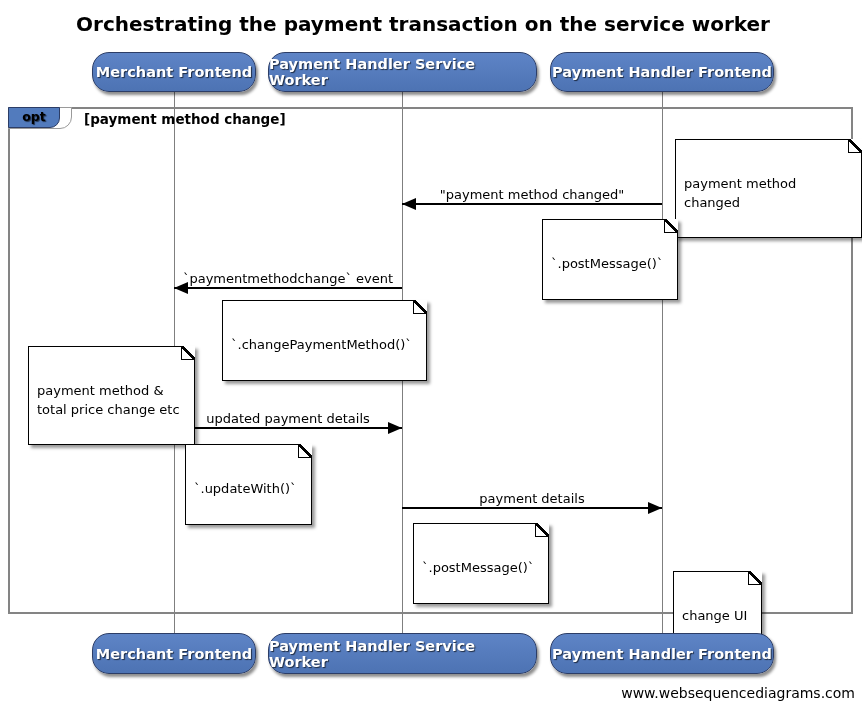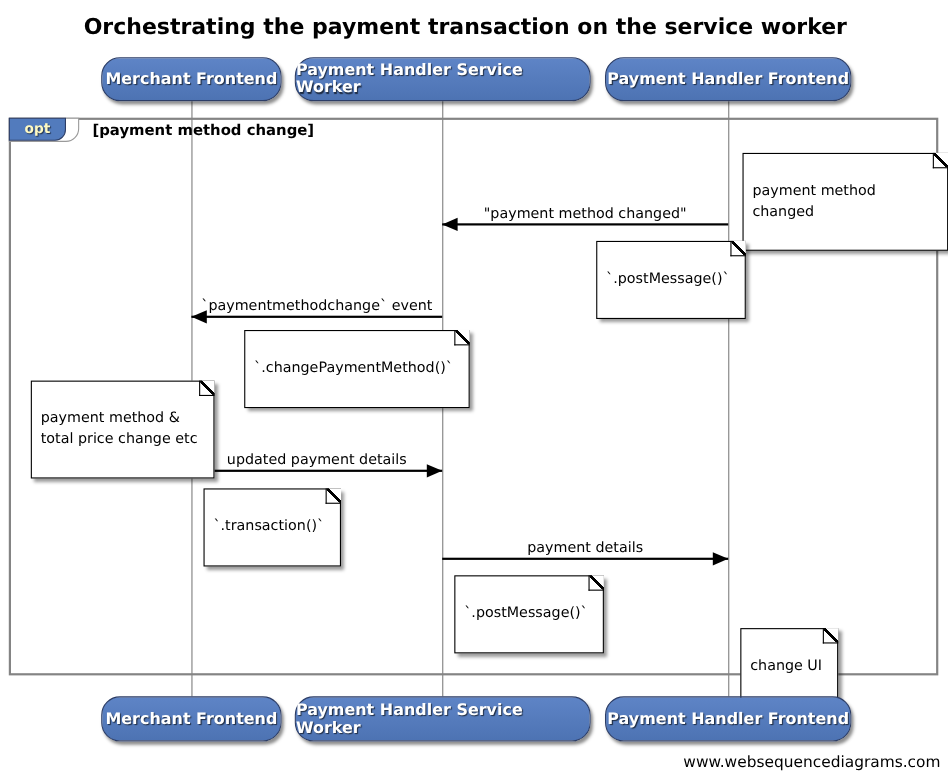--- a/index.html
+++ b/index.html
@@ -29,21 +29,21 @@
     position:absolute; left:8px; top:107px; width:845px; height:507px;
     box-sizing:border-box; border:2px solid #848484; z-index:2;
   }
   .opt-tab-fold {
     position:absolute; left:-2px; top:-2px; width:62px; height:20px;
     background:#ffffff; border:1px solid #9a9a9a; border-radius:0 0 12px 0;
   }
   .opt-tab {
     position:absolute; left:-2px; top:-2px; width:50px; height:19px;
     background:#527bbd; border:1px solid #2c3d66; border-radius:0 0 10px 0;
-    color:#fef9c3; font-size:12.5px; font-weight:bold; text-align:center;
+    color:#000000; font-size:12.5px; font-weight:bold; text-align:center;
     line-height:18px; text-shadow:1px 1px 1px rgba(0,0,0,0.6);
   }
   .opt-condition {
     position:absolute; left:74px; top:2px; font-size:13.5px; font-weight:bold;
   }
   .msg { position:absolute; z-index:3; }
   .msg .label {
     position:absolute; left:0; right:0; top:0; text-align:center; font-size:13px;
   }
   .msg .line {
@@ -55,21 +55,21 @@
     border-right:14px solid #000;
   }
   .msg .head-right {
     position:absolute; right:0; top:11px; width:0; height:0;
     border-top:6px solid transparent; border-bottom:6px solid transparent;
     border-left:14px solid #000;
   }
   .note {
     position:absolute; background:#fff; border:1px solid #000;
     box-shadow:3px 3px 3px rgba(0,0,0,0.4);
-    font-size:13px; line-height:1.45; padding:6px 14px 6px 8px;
+    font-size:13px; line-height:1.45; padding:16px 14px 6px 8px;
     white-space:pre-line; z-index:4;
   }
   .dogear {
     position:absolute; top:-1px; right:-1px; width:13px; height:13px;
     border-left:1px solid #000; border-bottom:1px solid #000;
     background:linear-gradient(45deg,#fff 0%,#fff 42%,#000 42%,#000 56%,#fff 56%,#fff 100%);
   }
   .footer {
     position:absolute; right:7px; top:685px; font-size:14px;
   }
@@ -140,21 +140,21 @@
     <div class="dogear"></div>
   </div>
 
   <div class="note" style="left:28px;top:346px;">
     <span>payment method &amp;
 total price change etc</span>
     <div class="dogear"></div>
   </div>
 
   <div class="note" style="left:185px;top:444px;">
-    <span>`.transaction()`</span>
+    <span>`.updateWith()`</span>
     <div class="dogear"></div>
   </div>
 
   <div class="note" style="left:413px;top:523px;">
     <span>`.postMessage()`</span>
     <div class="dogear"></div>
   </div>
 
   <div class="note" style="left:673px;top:571px;">
     <span>change UI</span>

